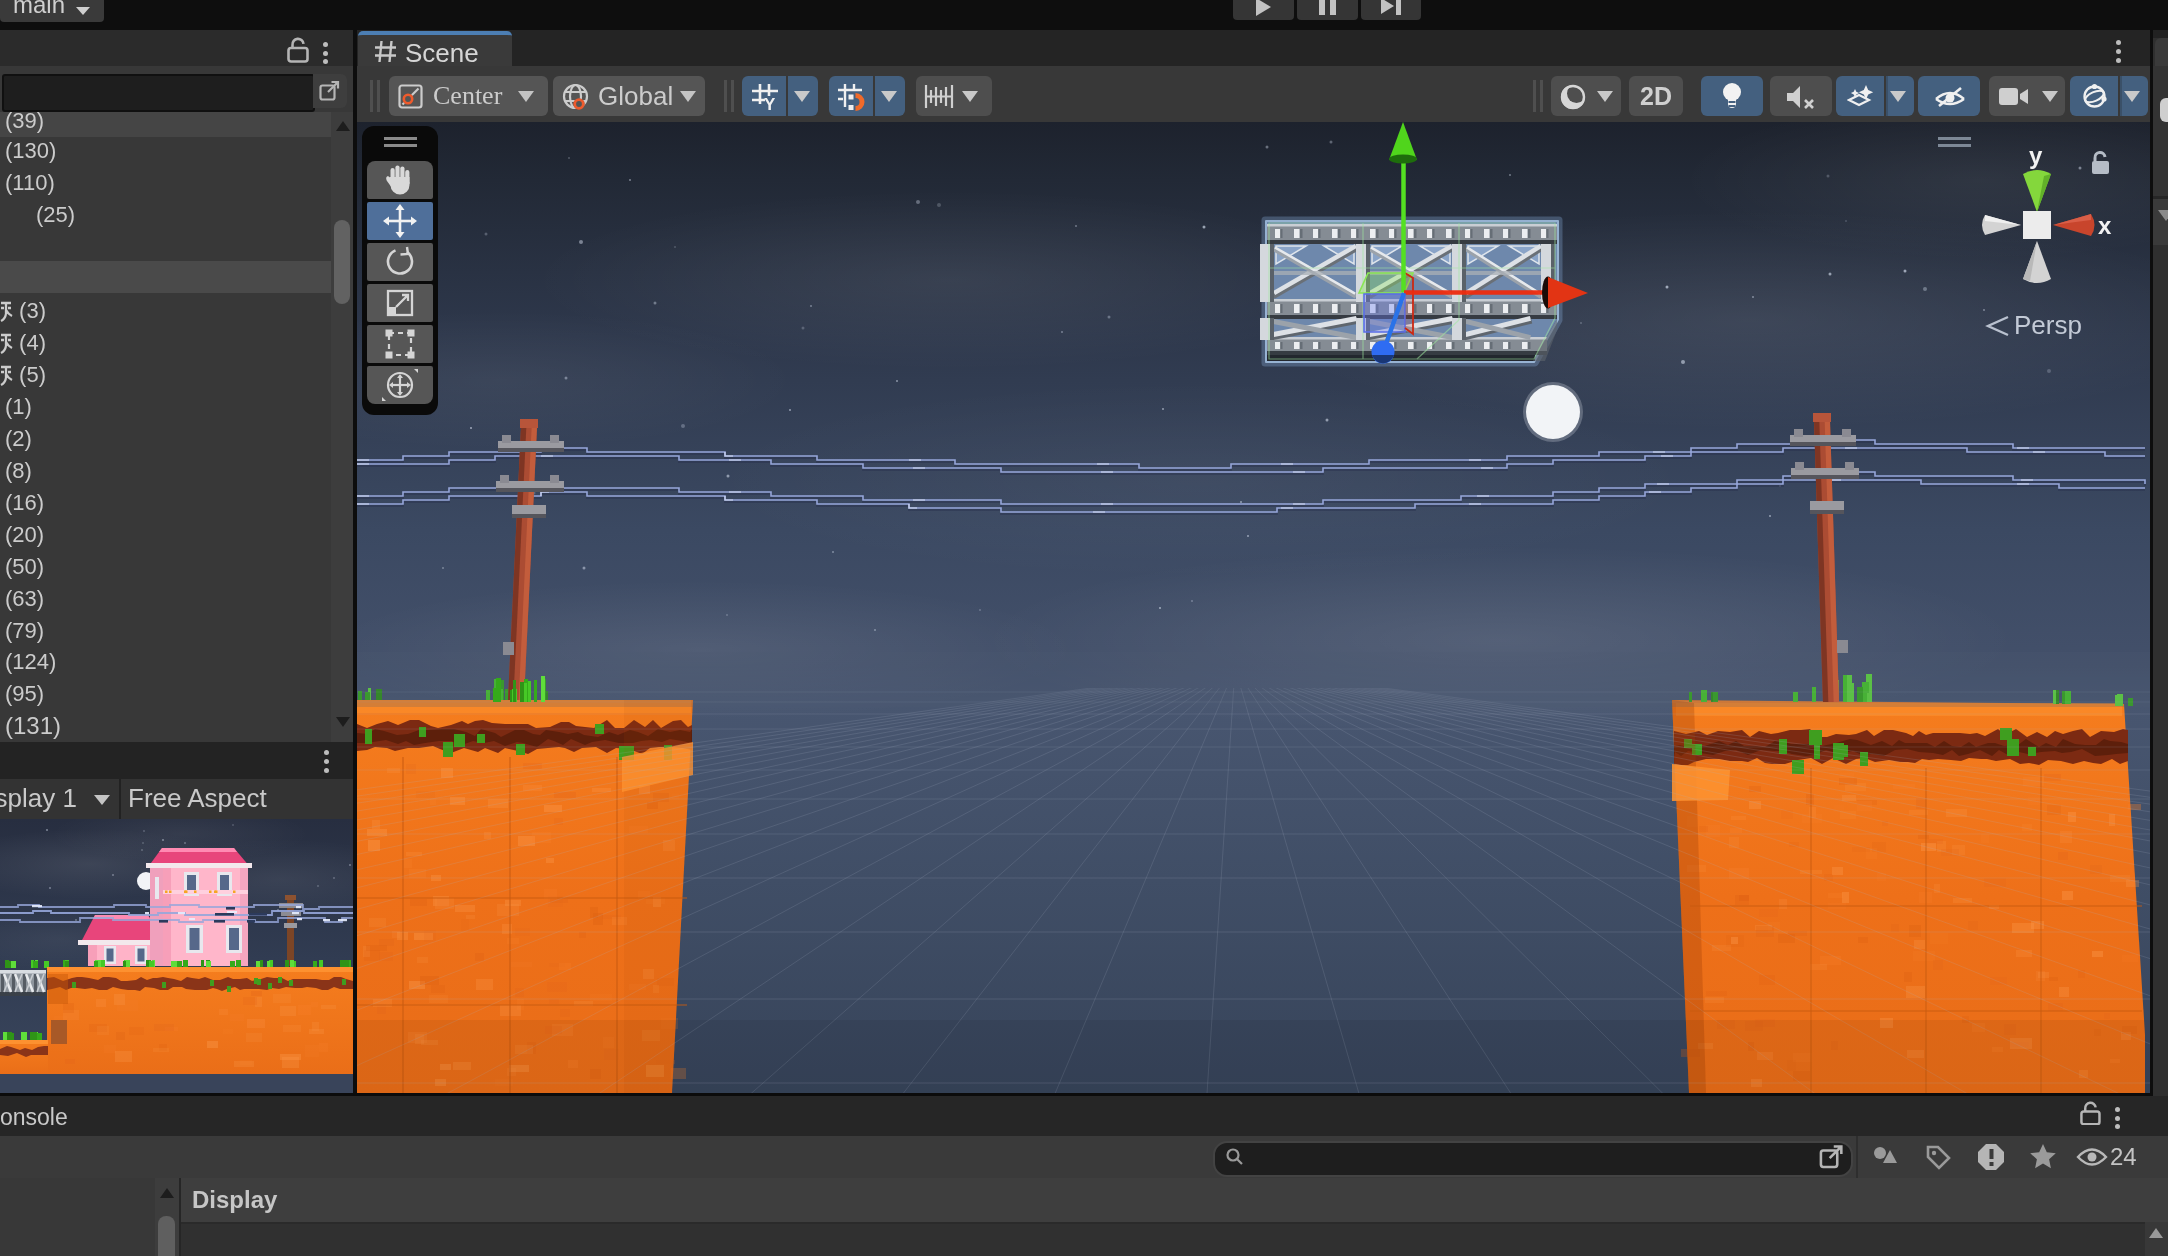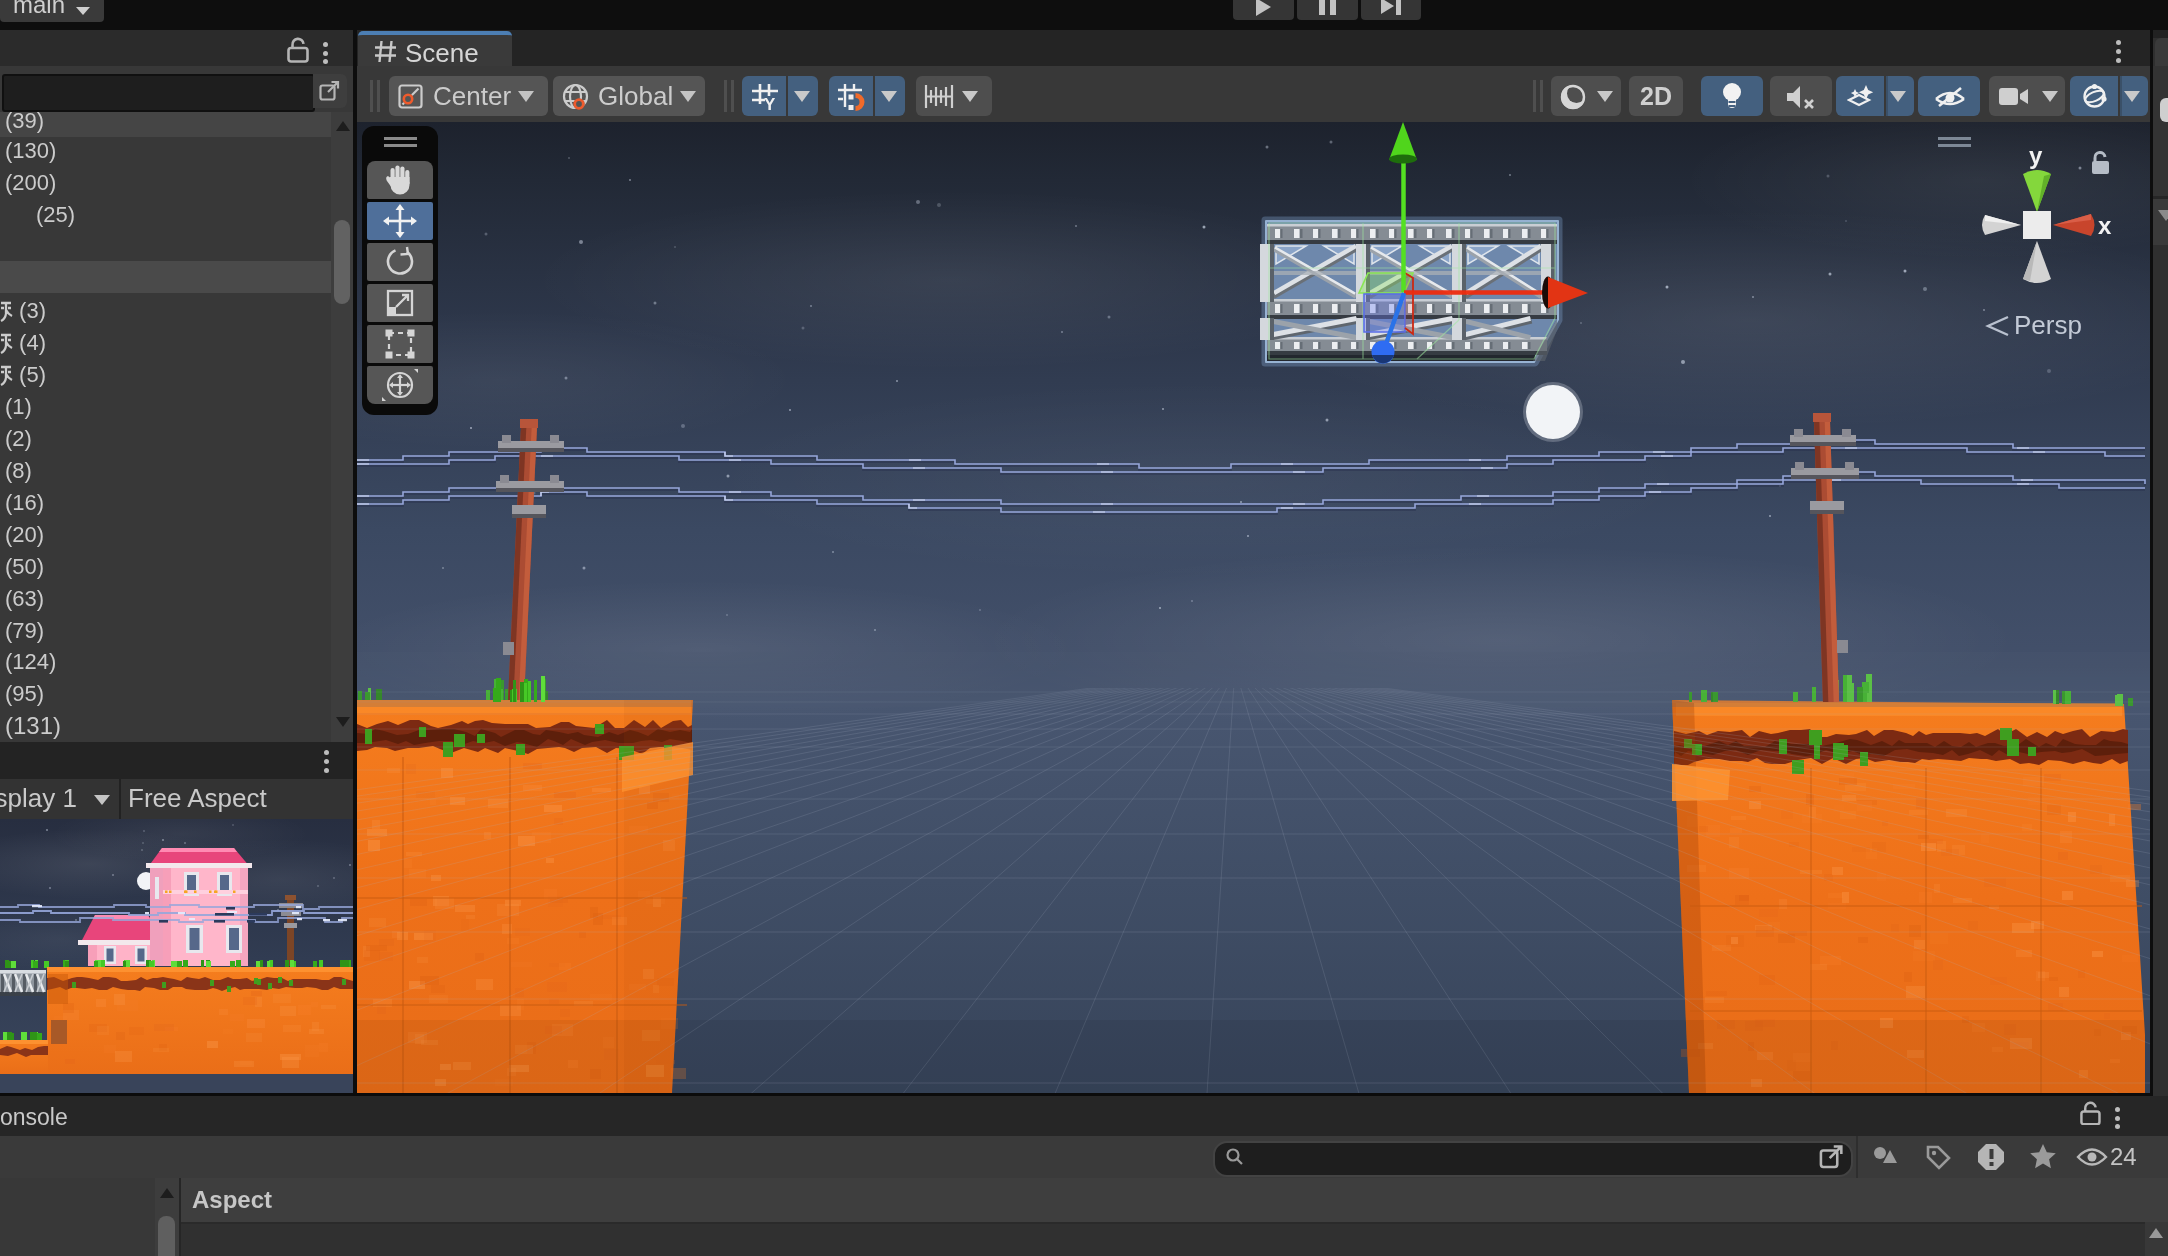--- a/index.html
+++ b/index.html
@@ -24,21 +24,21 @@
 <div style="position:absolute;left:2px;top:74px;width:309px;height:34px;background:#1e1e1e;border:2px solid #101010;border-radius:3px;"></div>
 <div style="position:absolute;left:313px;top:74px;width:34px;height:34px;background:#3e3e3e;border-radius:0 6px 6px 0;"></div>
 <svg style="position:absolute;left:318px;top:79px" width="24" height="24" viewBox="0 0 24 24">
     <rect x="2.5" y="6.5" width="14" height="14" rx="2" fill="none" stroke="#b5b5b5" stroke-width="2.2"></rect>
     <path d="M10 13 L20 3 M20 9.5 V3 H13.5" stroke="#b5b5b5" stroke-width="2.2" fill="none"></path>
   </svg>
 <div style="position:absolute;left:0;top:112px;width:353px;height:630px;background:#383838;overflow:hidden;">
     <div style="position:absolute;left:0;top:-7px;width:332px;height:32px;background:#454545;"></div>
     <div style="position:absolute;left:5px;top:-7px;font-size:22px;line-height:32px;color:#cbcbcb;white-space:pre;">(39)</div>
     <div style="position:absolute;left:5px;top:23px;font-size:22px;line-height:32px;color:#cbcbcb;white-space:pre;">(130)</div>
-    <div style="position:absolute;left:5px;top:55px;font-size:22px;line-height:32px;color:#cbcbcb;white-space:pre;">(200)</div>
+    <div style="position:absolute;left:5px;top:55px;font-size:22px;line-height:32px;color:#cbcbcb;white-space:pre;">(110)</div>
     <div style="position:absolute;left:5px;top:87px;font-size:22px;line-height:32px;color:#cbcbcb;white-space:pre;margin-left:31px;">(25)</div>
     <div style="position:absolute;left:0;top:149px;width:332px;height:32px;background:#4a4a4a;"></div>
     <svg style="position:absolute;left:0;top:188px" width="13" height="23" viewBox="0 0 13 23">
       <g stroke="#cbcbcb" stroke-width="2.3" fill="none">
         <path d="M1,3 H11 M6,3 V14 M6,14 Q5,19 1,21 M6,10 Q8,14 12,16 M1,8 H4 M8,8 H11"></path>
       </g>
     </svg>
     <div style="position:absolute;left:13px;top:183px;font-size:22px;line-height:32px;color:#cbcbcb;white-space:pre;"> (3)</div>
     <svg style="position:absolute;left:0;top:220px" width="13" height="23" viewBox="0 0 13 23">
       <g stroke="#cbcbcb" stroke-width="2.3" fill="none">
@@ -83,21 +83,21 @@
 <div style="position:absolute;left:357px;top:66px;width:1793px;height:56px;background:#383838;"></div>
 <div style="position:absolute;left:370px;top:80px;width:3px;height:32px;background:#4f4f4f;"></div>
 <div style="position:absolute;left:377px;top:80px;width:3px;height:32px;background:#4f4f4f;"></div>
 <div style="position:absolute;left:389px;top:76px;width:159px;height:40px;background:#555555;border-radius:6px;"></div>
 <svg style="position:absolute;left:398px;top:84px" width="25" height="25" viewBox="0 0 25 25">
     <rect x="1.5" y="1.5" width="22" height="22" rx="2.5" fill="none" stroke="#cccccc" stroke-width="2.2"></rect>
     <path d="M4.5 20.5 L20.5 4.5" stroke="#cccccc" stroke-width="2.2"></path>
     <circle cx="10" cy="15" r="5.5" fill="#555555"></circle>
     <circle cx="10" cy="15" r="4.2" fill="none" stroke="#ee5b2d" stroke-width="2.6"></circle>
   </svg>
-<div style="position:absolute;left:433px;top:81px;font-size:26px;color:#cccccc;font-weight:400;white-space:pre;">Center</div>
+<div style="position:absolute;left:433px;top:81px;font-size:26px;color:#cccccc;font-weight:400;white-space:pre;font-family:Liberation Serif, serif;">Center</div>
 <div style="position:absolute;left:518px;top:91px;width:0;height:0;border-left:8.5px solid transparent;border-right:8.5px solid transparent;border-top:11px solid #c4c4c4;"></div>
 <div style="position:absolute;left:553px;top:76px;width:152px;height:40px;background:#555555;border-radius:6px;"></div>
 <svg style="position:absolute;left:562px;top:83px" width="27" height="27" viewBox="0 0 27 27">
     <circle cx="13.5" cy="13.5" r="11.5" fill="none" stroke="#cccccc" stroke-width="2.2"></circle>
     <ellipse cx="13.5" cy="13.5" rx="5.5" ry="11.5" fill="none" stroke="#cccccc" stroke-width="2.2"></ellipse>
     <path d="M2.5 9 H24.5 M2.5 18 H24.5" stroke="#cccccc" stroke-width="2.2" fill="none"></path>
     <circle cx="17" cy="21" r="5.5" fill="#555555"></circle>
     <circle cx="17" cy="21" r="4.3" fill="none" stroke="#ee5b2d" stroke-width="2.8"></circle>
   </svg>
 <div style="position:absolute;left:598px;top:81px;font-size:26px;color:#cccccc;font-weight:400;white-space:pre;">Global</div>
@@ -1241,21 +1241,21 @@
     <circle cx="16" cy="11" r="4.5" fill="#b9b9b9"></circle>
   </svg>
 <div style="position:absolute;left:2110px;top:1143px;font-size:24px;color:#c4c4c4;font-weight:400;white-space:pre;">24</div>
 <div style="position:absolute;left:0px;top:1178px;width:2168px;height:78px;background:#303030;"></div>
 <div style="position:absolute;left:0px;top:1178px;width:155px;height:78px;background:#383838;"></div>
 <div style="position:absolute;left:155px;top:1178px;width:24px;height:78px;background:#3d3d3d;"></div>
 <div style="position:absolute;left:160px;top:1188px;width:0;height:0;border-left:7px solid transparent;border-right:7px solid transparent;border-bottom:10px solid #1d1d1d;"></div>
 <div style="position:absolute;left:158px;top:1216px;width:17px;height:40px;background:#5f5f5f;border-radius:8px 8px 0 0;"></div>
 <div style="position:absolute;left:179px;top:1178px;width:2px;height:78px;background:#262626;"></div>
 <div style="position:absolute;left:181px;top:1178px;width:1987px;height:44px;background:#3e3e3e;border-bottom:2px solid #2a2a2a;"></div>
-<div style="position:absolute;left:192px;top:1186px;font-size:24px;color:#c6c6c6;font-weight:700;white-space:pre;">Aspect</div>
+<div style="position:absolute;left:192px;top:1186px;font-size:24px;color:#c6c6c6;font-weight:700;white-space:pre;">Display</div>
 <div style="position:absolute;left:2145px;top:1222px;width:23px;height:34px;background:#383838;"></div>
 <div style="position:absolute;left:2149px;top:1228px;width:0;height:0;border-left:7px solid transparent;border-right:7px solid transparent;border-bottom:10px solid #999999;"></div>
 <div style="position:absolute;left:2150px;top:30px;width:18px;height:1066px;background:#2f2f2f;border-left:3px solid #0d0d0d;"></div>
 <div style="position:absolute;left:2153px;top:30px;width:15px;height:8px;background:#222222;"></div>
 <div style="position:absolute;left:2155px;top:38px;width:13px;height:28px;background:#3a3a3a;border-radius:6px 0 0 0;"></div>
 <div style="position:absolute;left:2153px;top:66px;width:15px;height:130px;background:#333333;"></div>
 <div style="position:absolute;left:2160px;top:98px;width:8px;height:24px;background:#cfcfcf;border-radius:6px 0 0 6px;"></div>
 <div style="position:absolute;left:2153px;top:196px;width:15px;height:3px;background:#262626;"></div>
 <div style="position:absolute;left:2153px;top:199px;width:15px;height:46px;background:#3a3a3a;"></div>
 <div style="position:absolute;left:2158px;top:210px;width:0;height:0;border-left:8px solid transparent;border-right:8px solid transparent;border-top:11px solid #8a8a8a;"></div>

